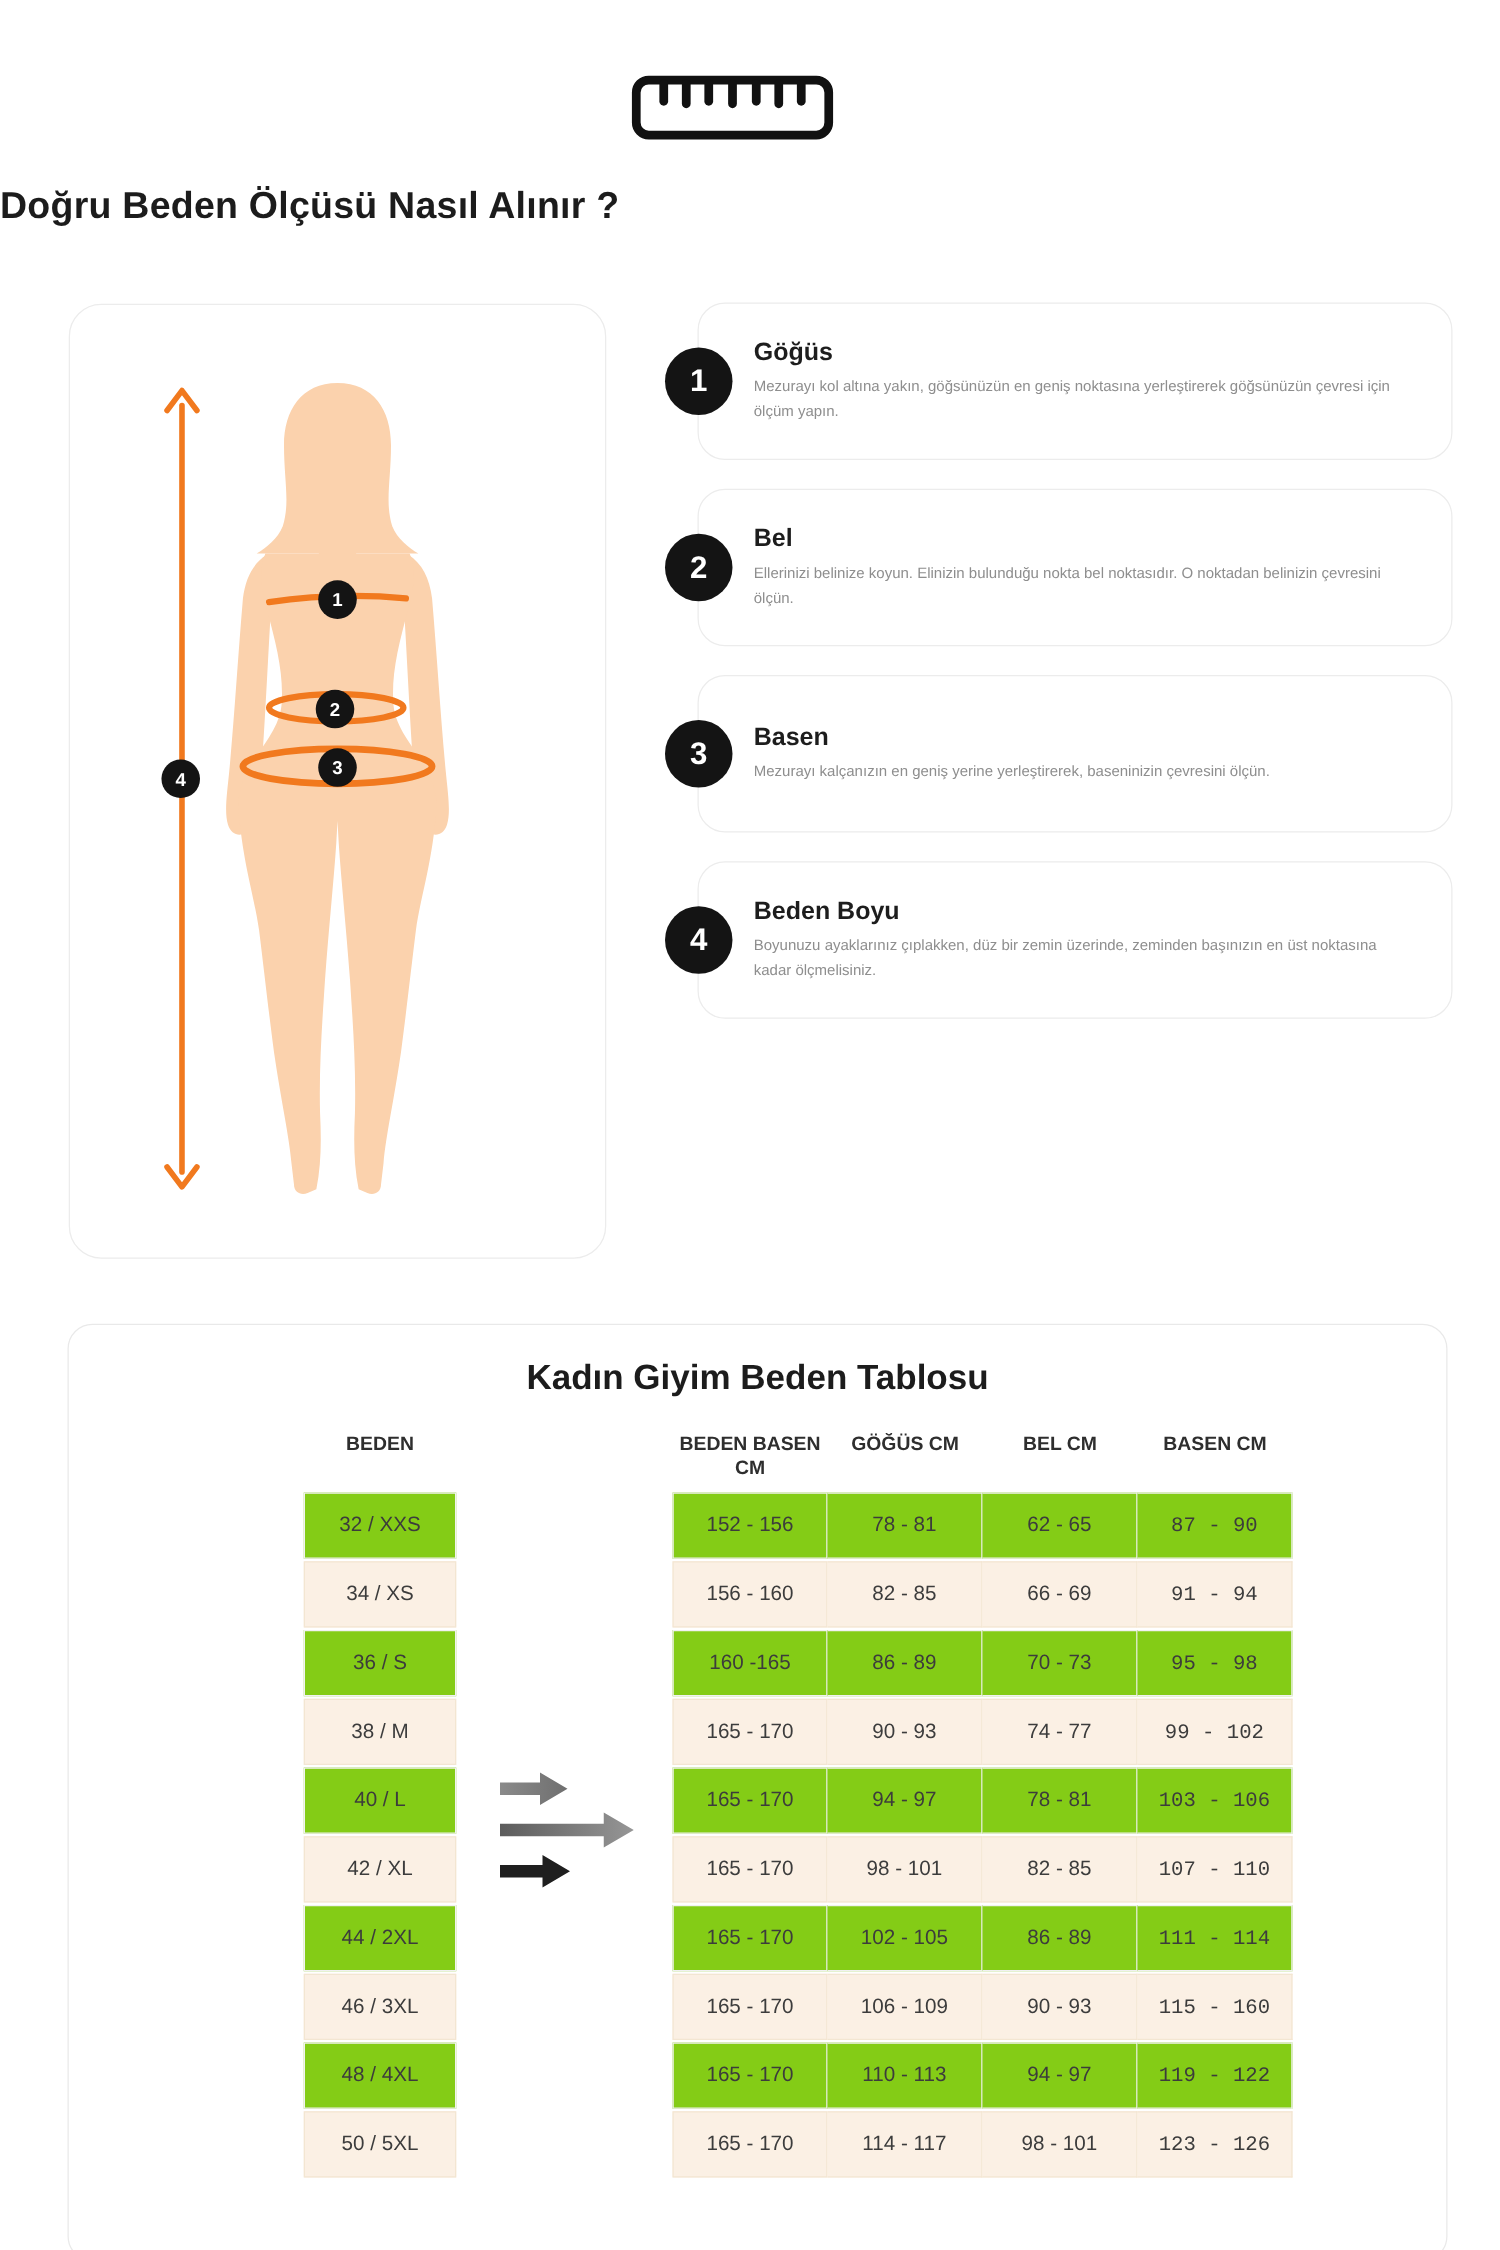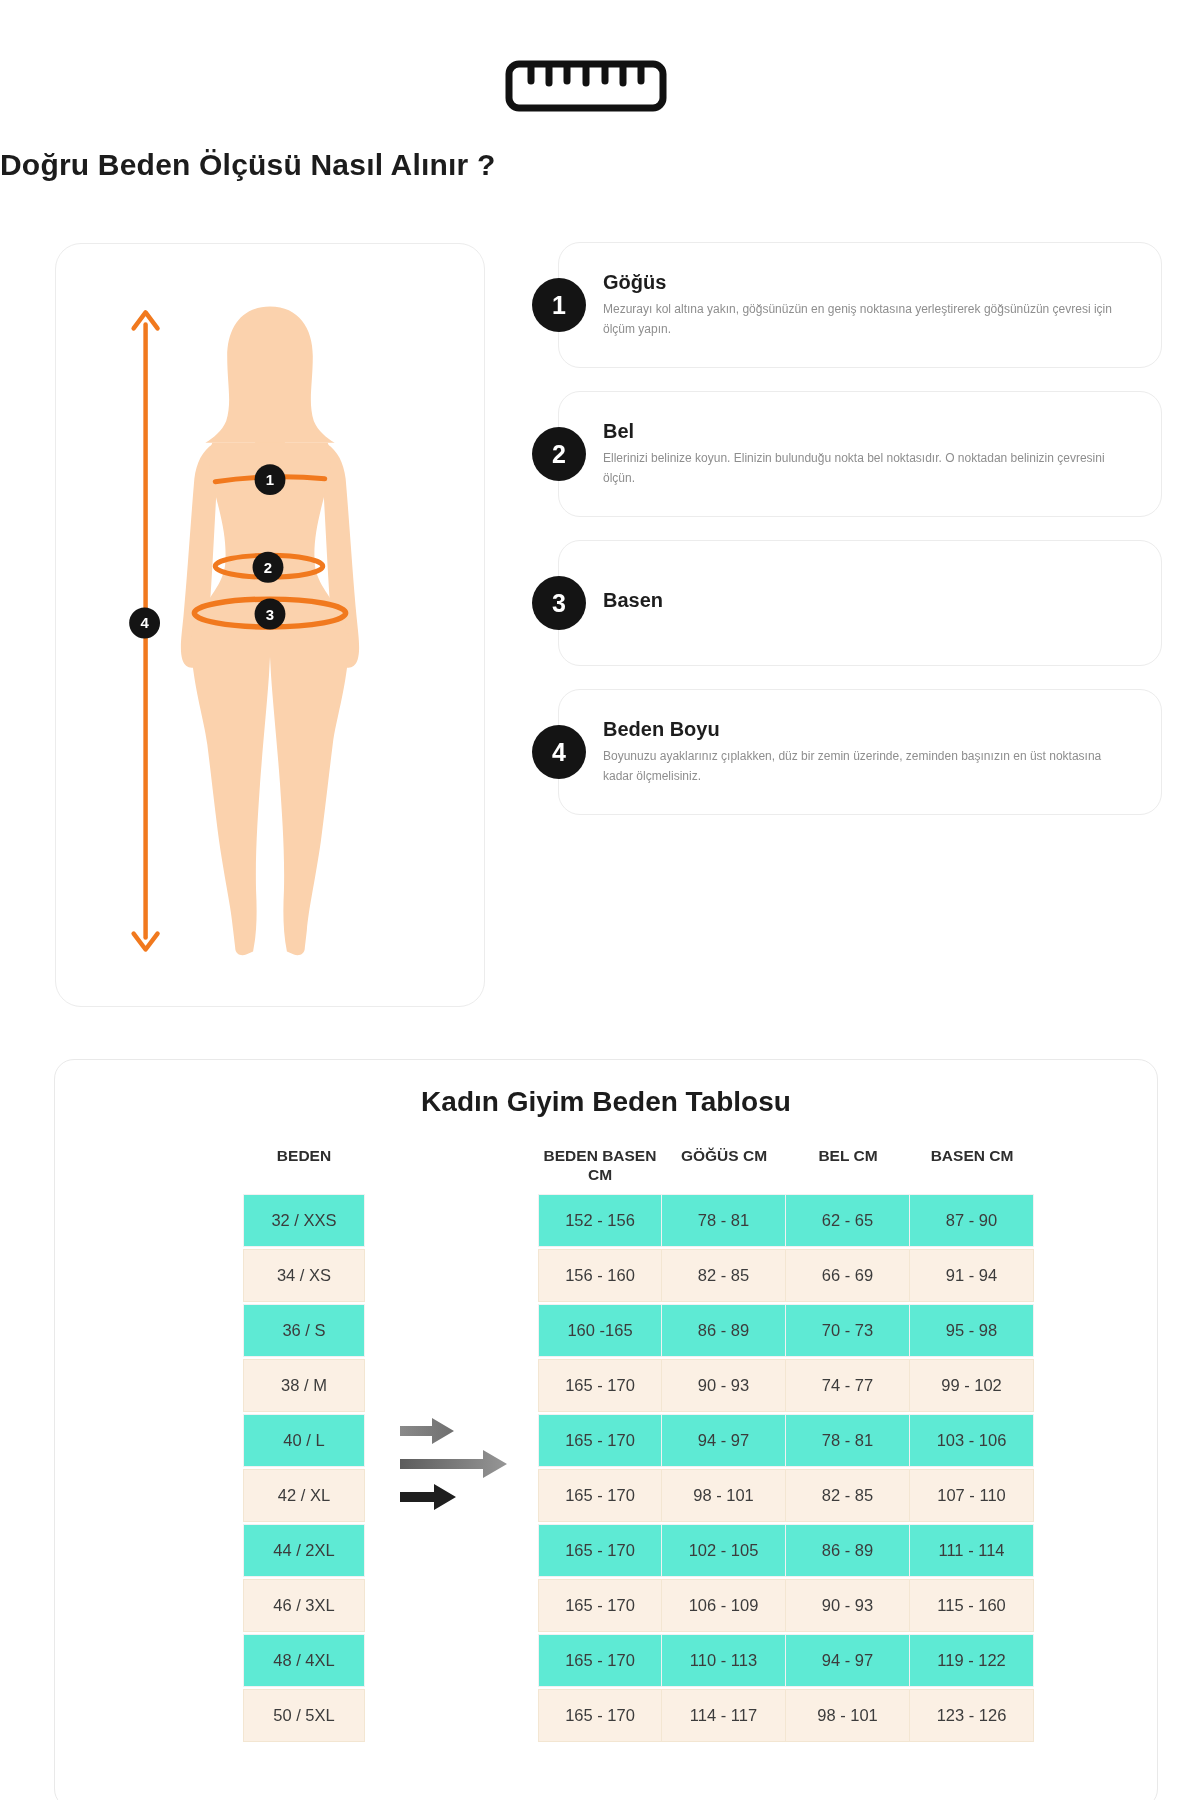--- a/index.html
+++ b/index.html
@@ -54,28 +54,28 @@
   .th.h0{left:188px;width:122px;}
   .th.h1{left:483px;width:124px;}
   .th.h2{left:607px;width:124px;}
   .th.h3{left:731px;width:124px;}
   .th.h4{left:855px;width:124px;}
   .tbody{position:absolute;left:0;top:134px;width:100%;}
   .trow{position:relative;height:53px;margin-bottom:2px;}
   .cell{
     position:absolute;top:0;height:53px;box-sizing:border-box;
     display:flex;align-items:center;justify-content:center;
-    font-size:16.5px;color:#3c3c3c;background:#5eead4;border:1px solid #f1f1f1;
+    font-size:16.5px;color:#3c3c3c;background:#84cc16;border:1px solid #f1f1f1;
   }
   .trow:nth-child(even) .cell{background:#fbf0e4;border-color:#f3e6d2;}
   .c0{left:188px;width:122px;}
   .c1{left:483px;width:124px;}
   .c2{left:607px;width:124px;}
   .c3{left:731px;width:124px;}
-  .c4{left:855px;width:124px;}
+  .c4{left:855px;width:124px;font-family:Liberation Mono, monospace;}
   .c2,.c3,.c4{border-left:none;text-align:center;}
   .arrows-wrap{position:absolute;left:343px;top:356px;width:160px;height:96px;}
 </style>
 </head>
 <body>
 
 <div class="ruler-wrap">
   <svg viewBox="0 0 162 52" width="162" height="52">
     <rect x="4" y="4" width="154" height="44" rx="10" fill="none" stroke="#111" stroke-width="7"></rect>
     <g stroke="#111" stroke-width="7" stroke-linecap="round">
@@ -176,20 +176,21 @@
     <div class="instr-text">Mezurayı kol altına yakın, göğsünüzün en geniş noktasına yerleştirerek göğsünüzün çevresi için ölçüm yapın.</div>
   </div>
   <div class="instr-card">
     <div class="instr-num">2</div>
     <div class="instr-title">Bel</div>
     <div class="instr-text">Ellerinizi belinize koyun. Elinizin bulunduğu nokta bel noktasıdır. O noktadan belinizin çevresini ölçün.</div>
   </div>
   <div class="instr-card">
     <div class="instr-num">3</div>
     <div class="instr-title">Basen</div>
+    <div class="instr-text">Mezurayı kalçanızın en geniş yerine yerleştirerek, baseninizin çevresini ölçün.</div>
   </div>
   <div class="instr-card">
     <div class="instr-num">4</div>
     <div class="instr-title">Beden Boyu</div>
     <div class="instr-text">Boyunuzu ayaklarınız çıplakken, düz bir zemin üzerinde, zeminden başınızın en üst noktasına kadar ölçmelisiniz.</div>
   </div>
 </div>
 
 <div class="size-card">
   <div class="size-title">Kadın Giyim Beden Tablosu</div>

